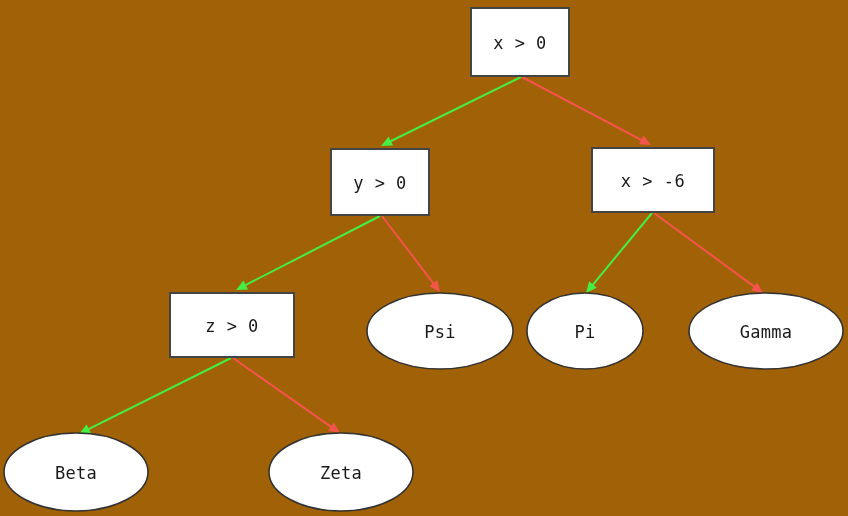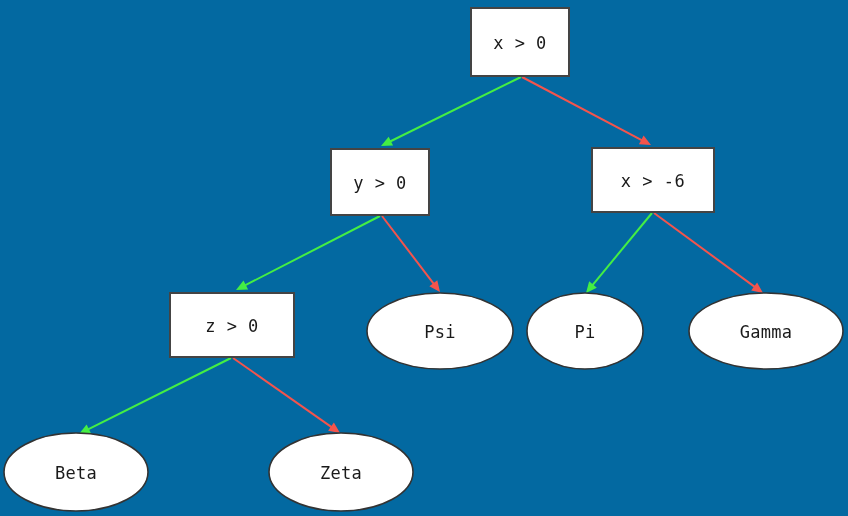--- a/index.html
+++ b/index.html
@@ -7,21 +7,21 @@
     padding: 0;
     background: #ffffff;
   }
   body {
     font-family: "DejaVu Sans Mono", monospace;
   }
   #diagram-root {
     position: relative;
     width: 848px;
     height: 516px;
-    background: #0369a1;
+    background: #a16207;
     overflow: hidden;
     text-align: right;
   }
   #tree-svg {
     position: absolute;
     top: 0;
     left: 0;
     width: 848px;
     height: 516px;
     display: block;

